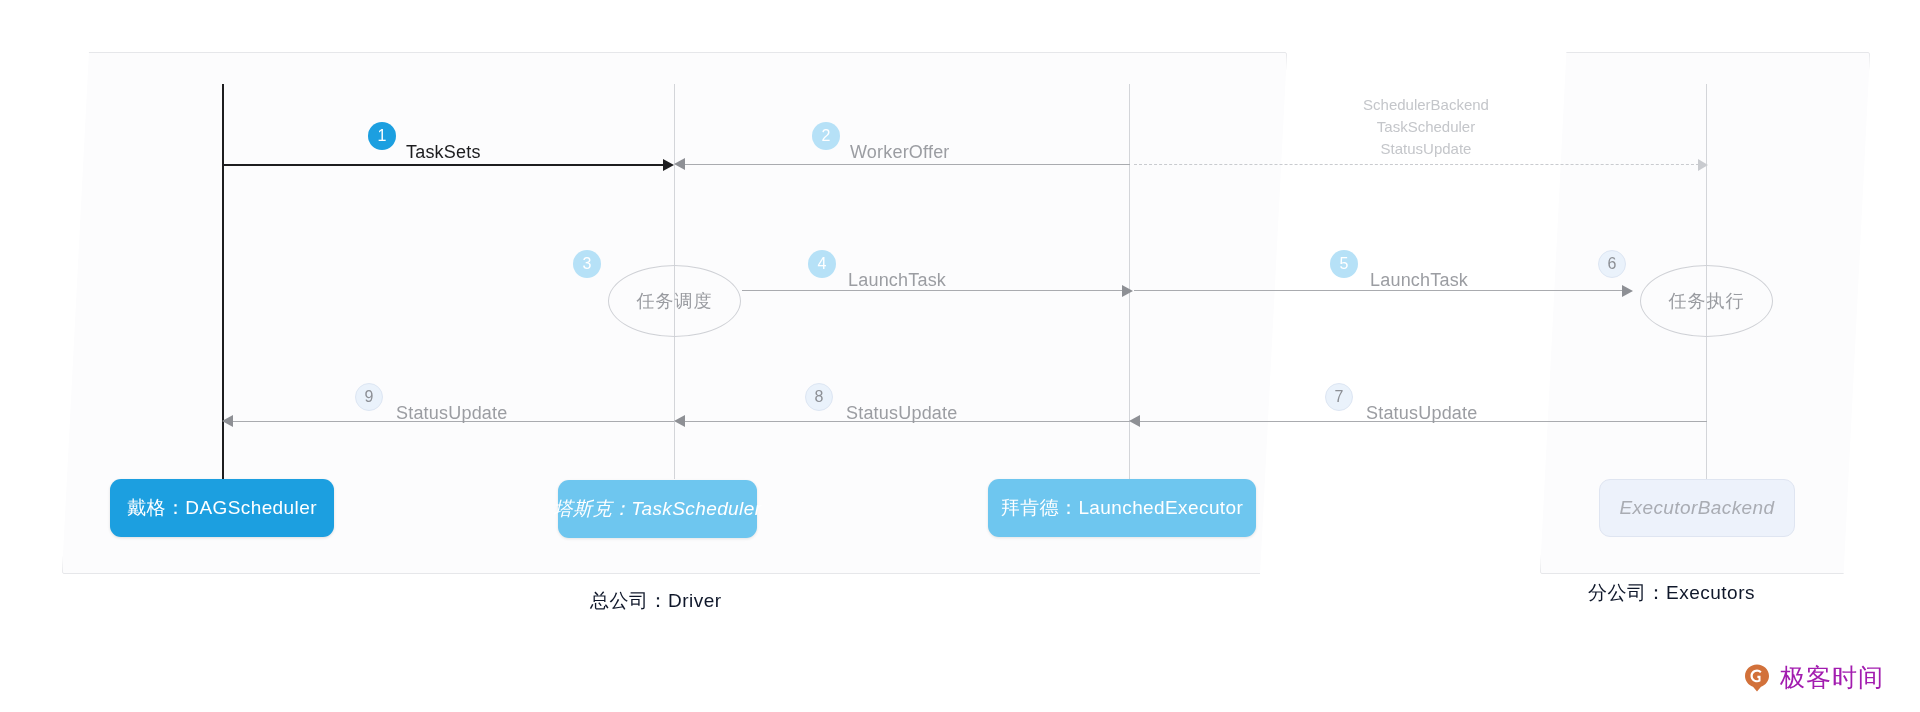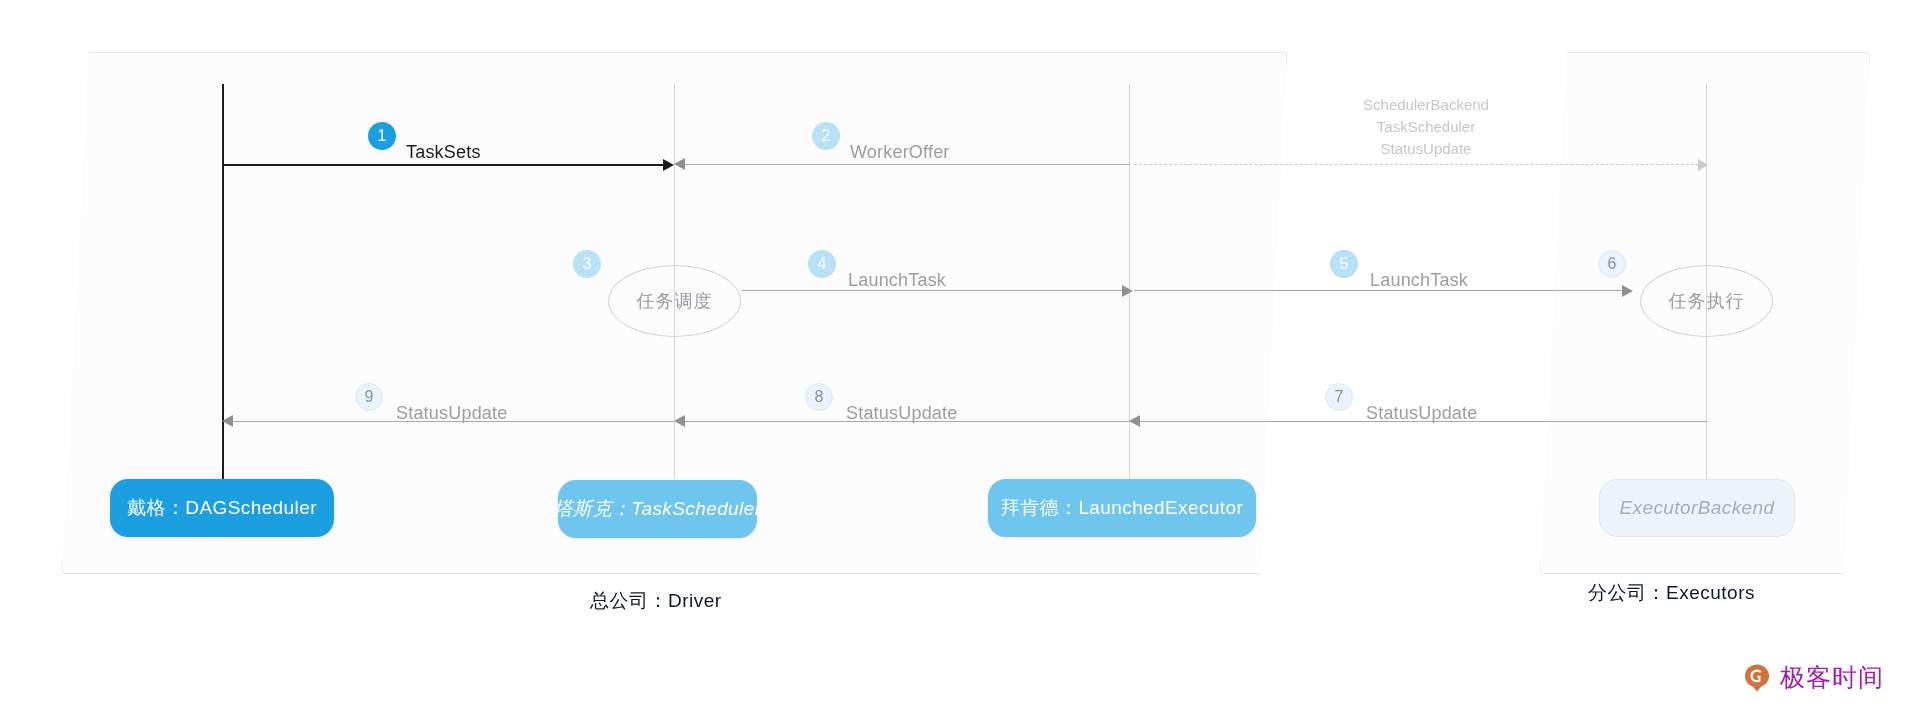--- a/index.html
+++ b/index.html
@@ -38,21 +38,21 @@
   #cap-exec   { left: 1588px; top: 580px; }
 
   
   .lifeline { position: absolute; width: 1px; background: #d3d5d9; }
   .lifeline.dark { background: #1d1d1f; width: 2px; }
 
   
   .actor {
     position: absolute;
     height: 58px;
-    border-radius: 18px;
+    border-radius: 11px;
     display: flex; align-items: center; justify-content: center;
     color: #ffffff;
     font-size: 19px;
     letter-spacing: .4px;
     white-space: nowrap;
     padding: 0 16px;
   }
   .actor.primary { background: #1c9fe0; box-shadow: 0 1px 3px rgba(0,0,0,.12); }
   .actor.secondary { background: #6ec6ef; box-shadow: 0 1px 3px rgba(0,0,0,.10); }
   .actor.ghost {

